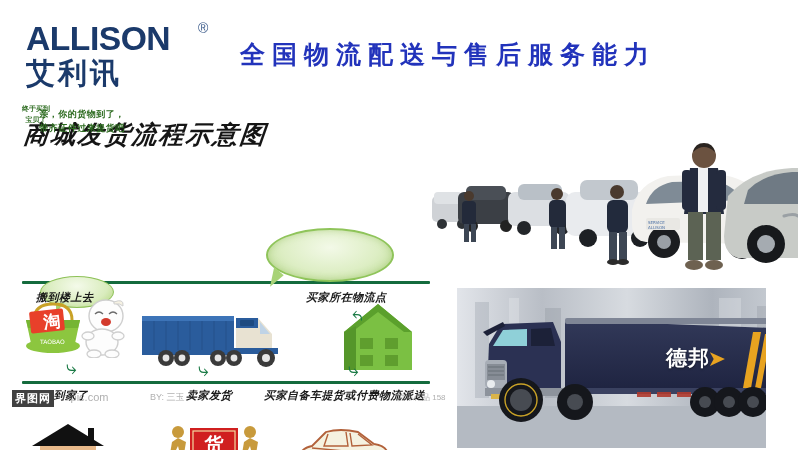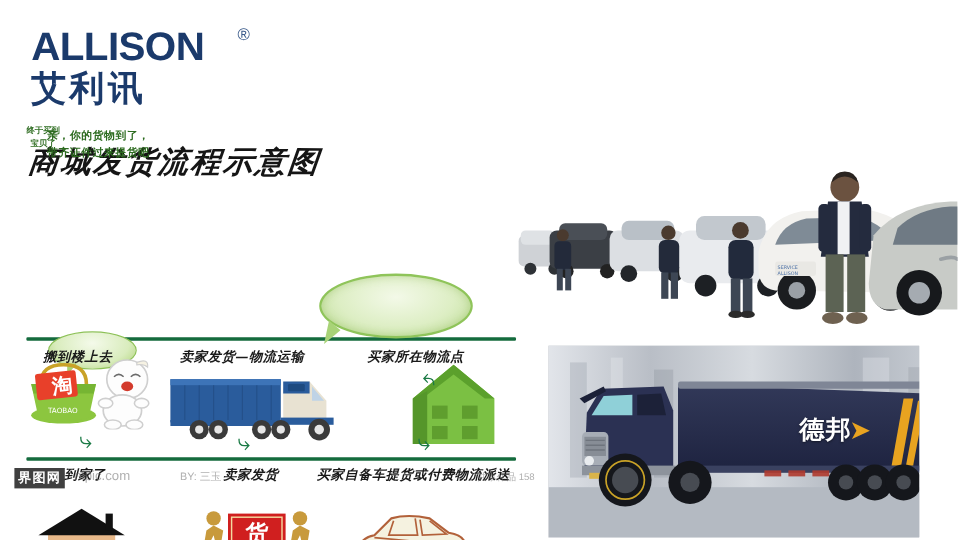--- a/index.html
+++ b/index.html
@@ -276,20 +276,21 @@
 <body>
 
 <div id="header">
 
   <div id="logo-block">
     <div id="logo-wordmark">ALLISON</div>
     <div id="logo-reg">®</div>
     <div id="logo-cn">艾利讯</div>
   </div>
 
+  <div id="header-title">全国物流配送与售后服务能力</div>
 </div>
 
 <div id="flow-panel">
 
   <div id="flow-title">商城发货流程示意图</div>
 
   <div class="flow-rule" id="rule-1"></div>
   <div class="flow-rule" id="rule-2"></div>
 
   <div id="buyer-bubble"></div>
@@ -358,21 +359,20 @@
     <rect x="47" y="40" width="13" height="11" fill="#5f9e2e"></rect>
     <rect x="22" y="57" width="13" height="11" fill="#5f9e2e"></rect>
     <rect x="47" y="57" width="13" height="11" fill="#5f9e2e"></rect>
   </svg>
 
   <div class="arrow" style="left:66px; top:258px;">⤷</div>
   <div class="arrow" style="left:198px; top:260px;">⤷</div>
   <div class="arrow" style="left:348px; top:260px;">⤷</div>
 
   <div class="flow-label" id="label-order">搬到楼上去</div>
-  <div class="flow-label" id="label-ship">卖家发货—物流运输</div>
   <div class="flow-label" id="label-station">买家所在物流点</div>
 
   <div id="delivery-bubble"></div>
   <div id="delivery-bubble-tail"></div>
   <div id="delivery-bubble-text" style="white-space:pre-line;margin-left:20px;">亲，你的货物到了，
 带齐证件过来提货吧</div>
 
   <svg id="tan-house" viewBox="0 0 88 62">
     <rect x="16" y="22" width="56" height="34" fill="#e8b98a"></rect>
     <path d="M8 24 L44 2 L80 24 Z" fill="#111111"></path>

